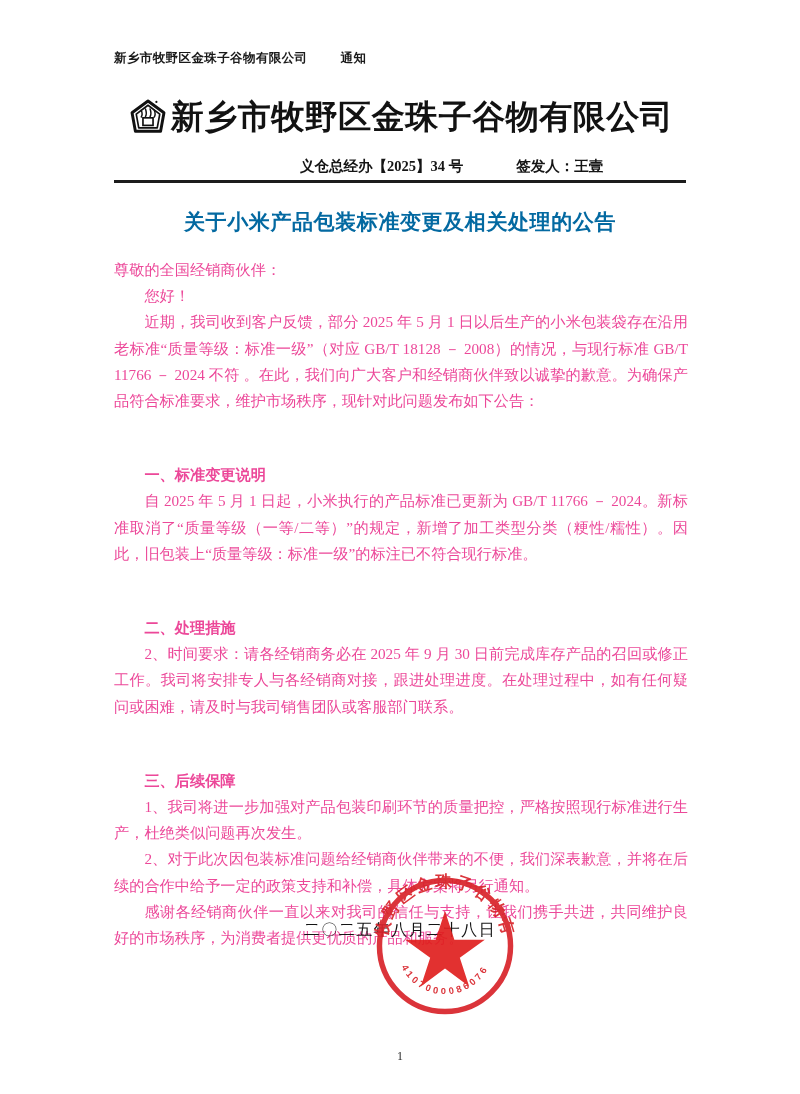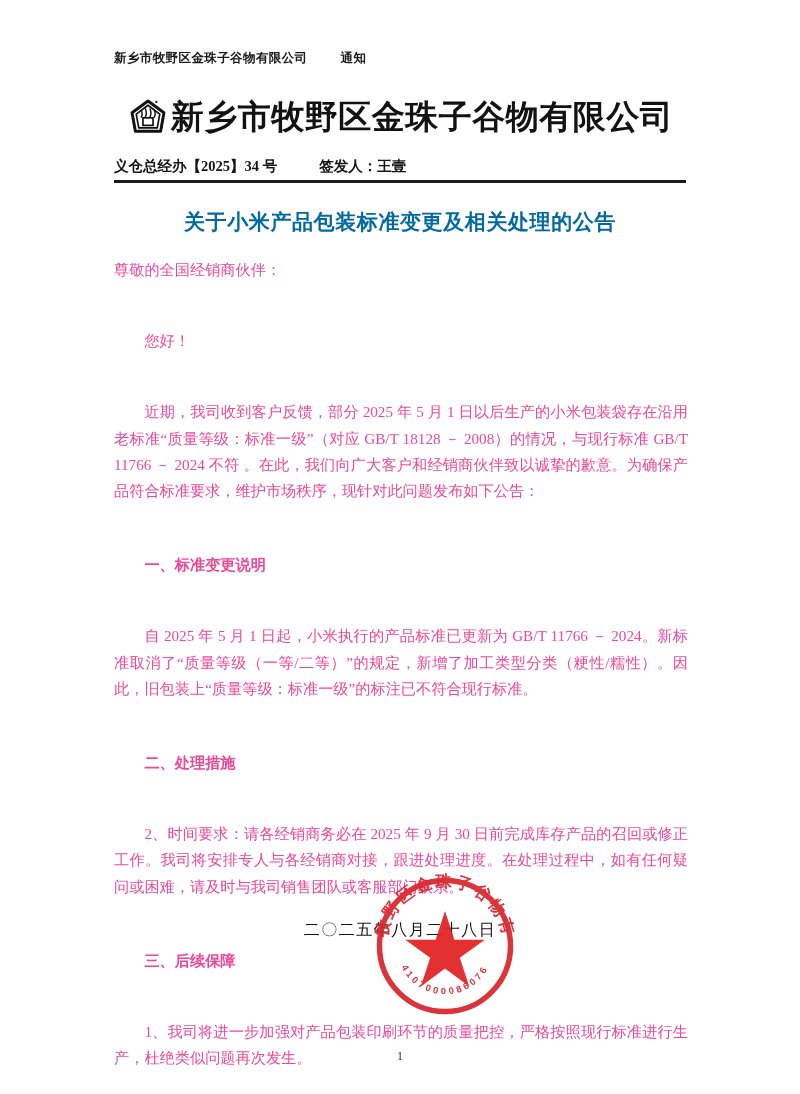--- a/index.html
+++ b/index.html
@@ -72,23 +72,24 @@
     left: 114px;
     width: 572px;
     display: flex;
     align-items: baseline;
     font-size: 14.5px;
     font-weight: 600;
     color: #151515;
     white-space: nowrap;
   }
   .docnum-code {
+    margin-left: 186px;
   }
   .docnum-signer {
-    margin-left: 42px;
+    margin-left: 53px;
   }
   .header-rule {
     position: absolute;
     top: 180px;
     left: 114px;
     width: 572px;
     height: 2.6px;
     background: #1c1c1c;
   }
 
@@ -117,21 +118,20 @@
     text-align: justify;
     text-justify: inter-ideograph;
     color: #ec4899;
   }
   .body-block p {
     margin: 0;
     text-indent: 0;
   }
   .body-block p.indent {
     text-indent: 2em;
-    margin-top: 45px;
   }
   .body-block p.heading {
     text-indent: 2em;
     font-weight: 700;
     margin-top: 48px;
   }
 
   
   .sign-date {
     position: absolute;

